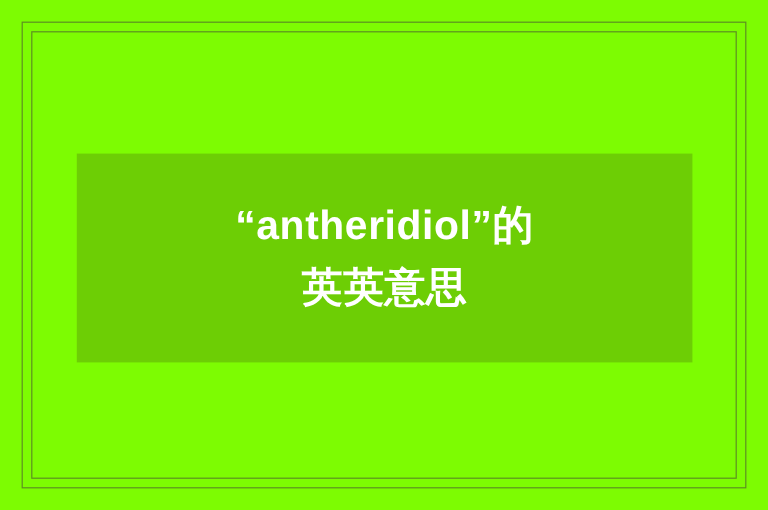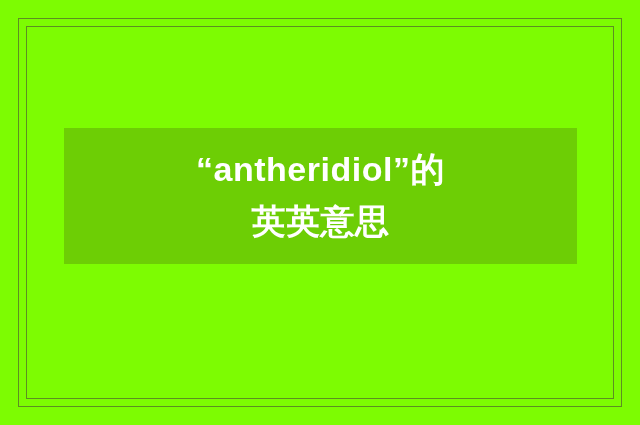--- a/index.html
+++ b/index.html
@@ -43,21 +43,21 @@
     box-sizing: border-box;
     pointer-events: none;
   }
 
   
   .title-card {
     position: absolute;
     left: 64px;
     top: 128px;
     width: 513px;
-    height: 136px;
+    height: 174px;
     background: #6dce05;
     display: flex;
     align-items: center;
     justify-content: center;
     box-sizing: border-box;
   }
 
   .title-text {
     color: #ffffff;
     font-size: 34px;

